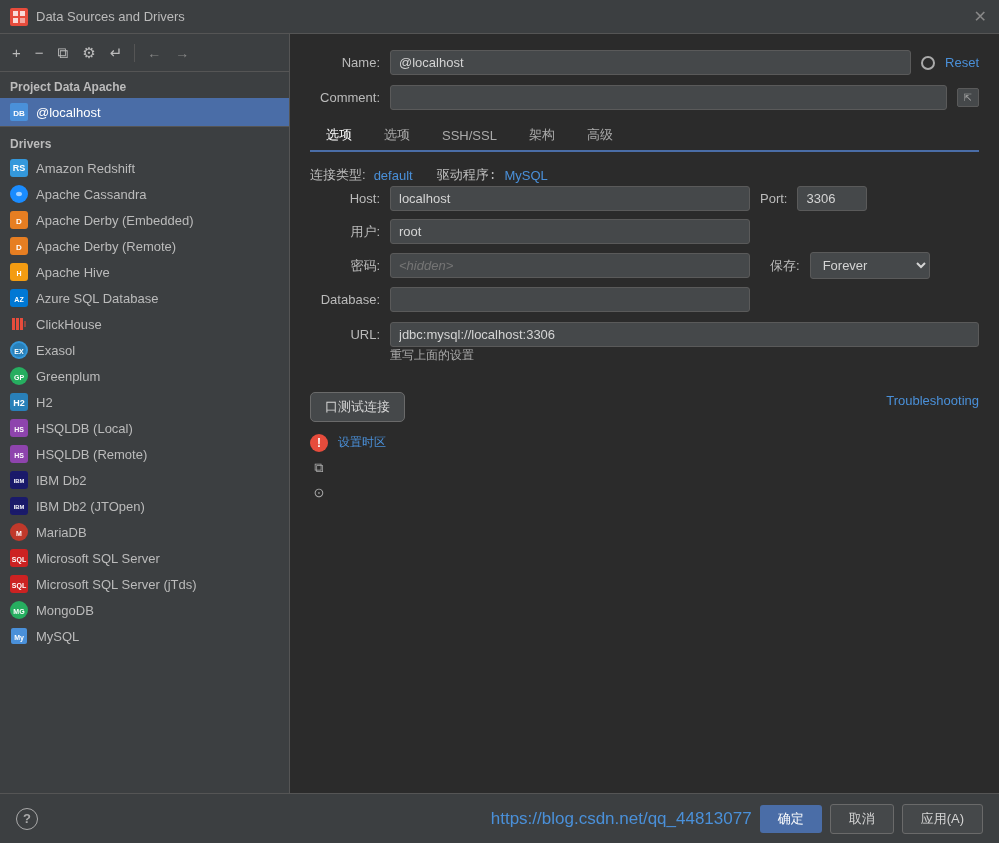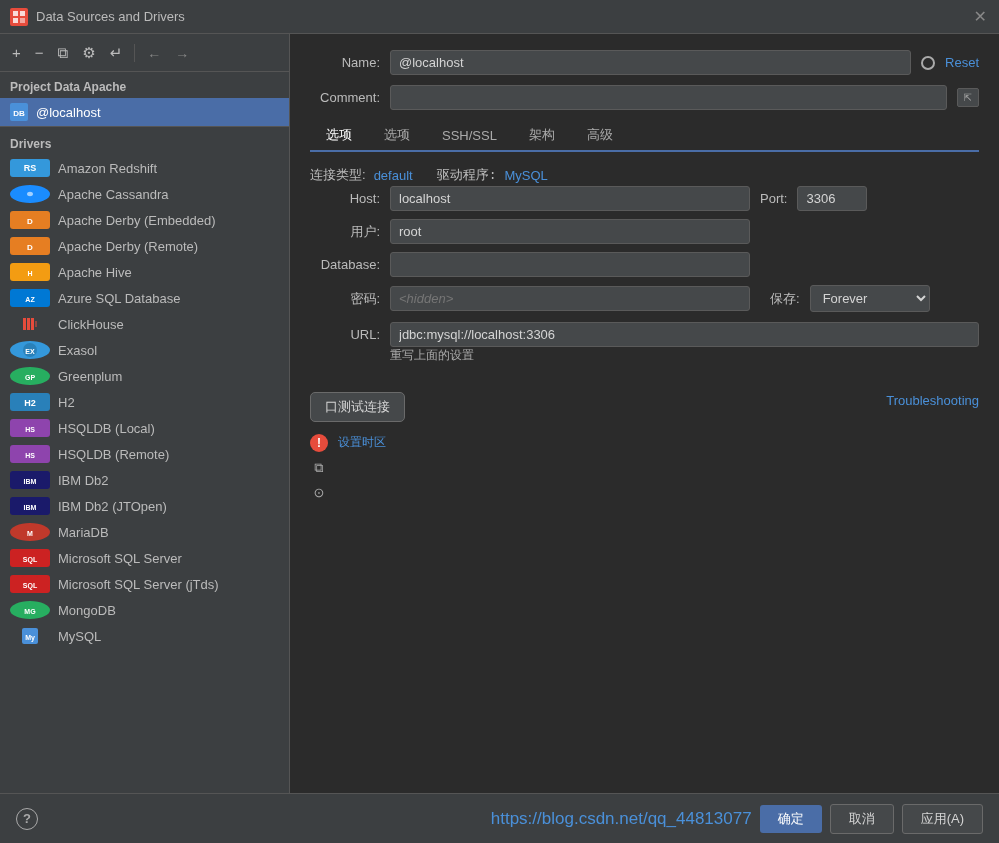--- a/index.html
+++ b/index.html
@@ -140,21 +140,21 @@
     .drivers-list::-webkit-scrollbar-thumb { background: #555; border-radius: 4px; }
 
     .driver-item {
       display: flex;
       align-items: center;
       padding: 4px 10px;
       cursor: pointer;
       gap: 8px;
     }
     .driver-icon {
-      width: 40px;
+      width: 18px;
       height: 18px;
       flex-shrink: 0;
       display: flex;
       align-items: center;
       justify-content: center;
       font-size: 10px;
       font-weight: bold;
     }
 
     
@@ -743,33 +743,33 @@
         <span class="port-label">Port:</span>
         <input class="port-input" type="text" value="3306" style="">
       </div>
 
       <div class="form-row">
         <span class="form-label">用户:</span>
         <input class="form-input" type="text" value="root" style="">
       </div>
 
       <div class="form-row">
-        <span class="form-label">Database:</span>
-        <input class="form-input" type="text" value="" style="">
-      </div>
-
-      <div class="form-row">
         <span class="form-label">密码:</span>
         <input class="form-input placeholder-style" type="password" placeholder="&lt;hidden&gt;" style="">
         <span class="save-label" style="margin-left:10px;">保存:</span>
         <select class="save-select">
           <option>Forever</option>
           <option>Until restart</option>
           <option>Never</option>
         </select>
+      </div>
+
+      <div class="form-row">
+        <span class="form-label">Database:</span>
+        <input class="form-input" type="text" value="" style="">
       </div>
     </div>
 
     <div class="url-section">
       <div class="url-row form-row">
         <span class="form-label">URL:</span>
         <input class="url-input" type="text" value="jdbc:mysql://localhost:3306" style="">
       </div>
       <div class="overwrite-link">重写上面的设置</div>
     </div>

